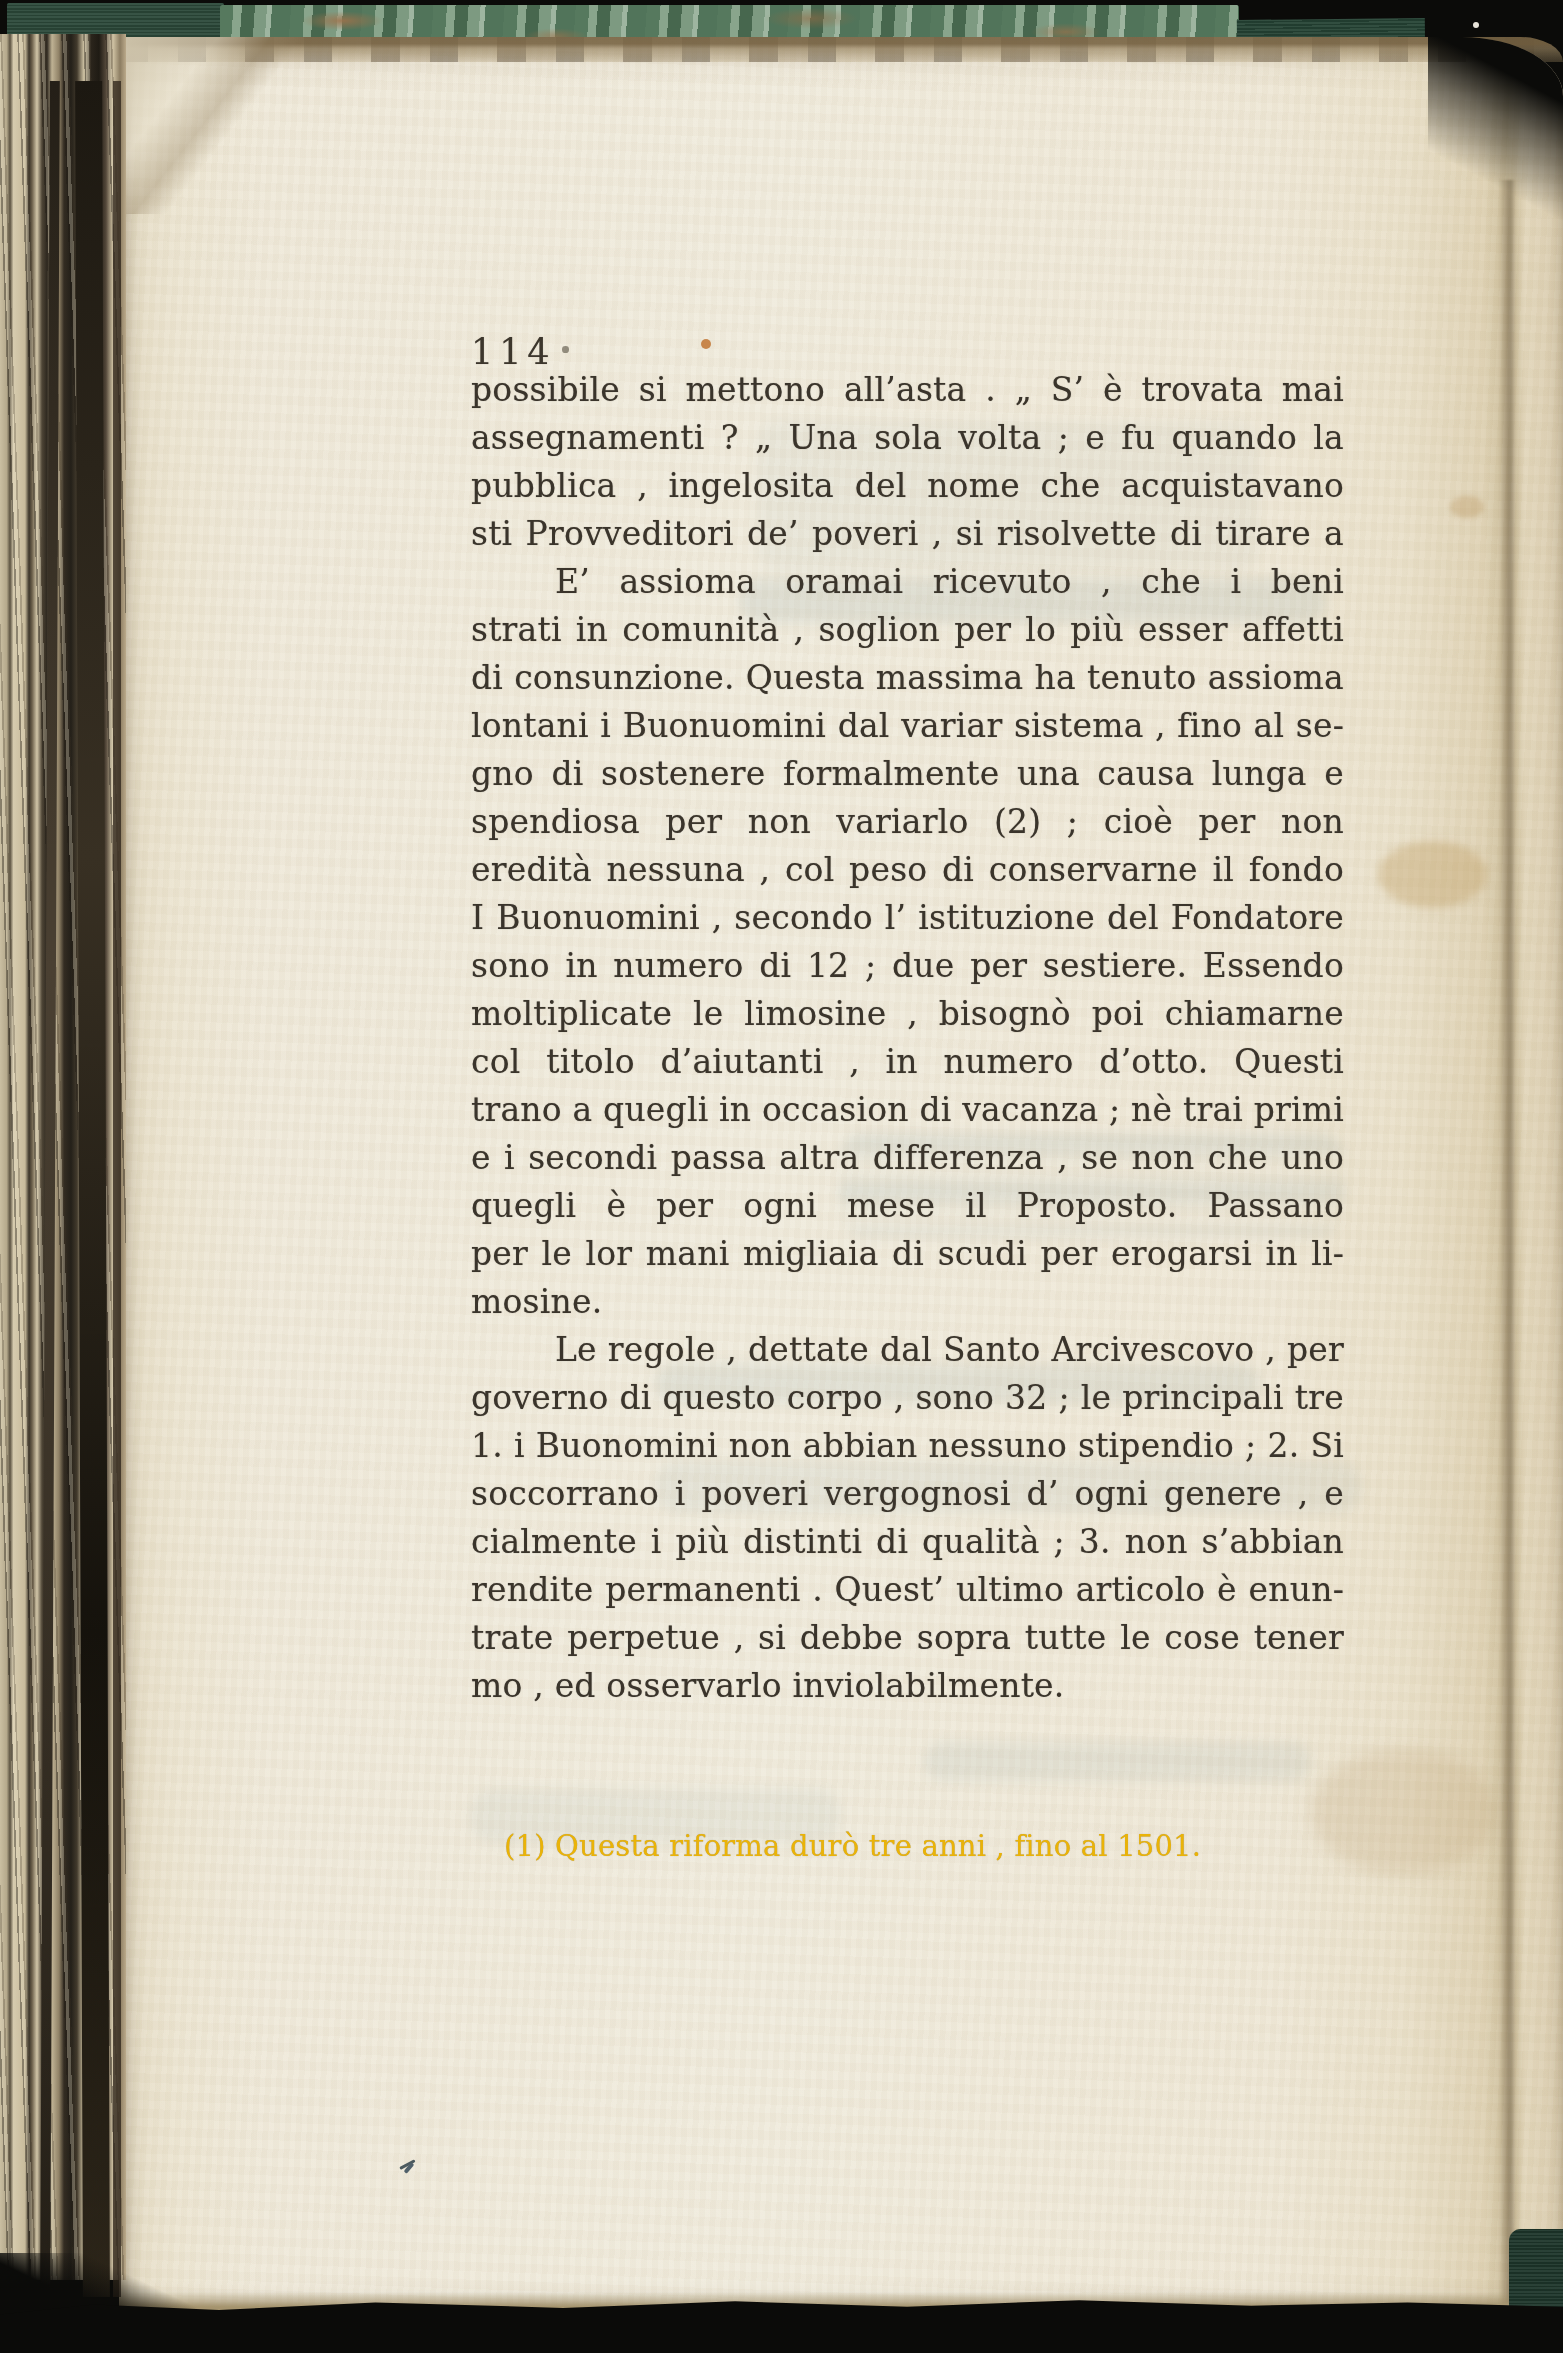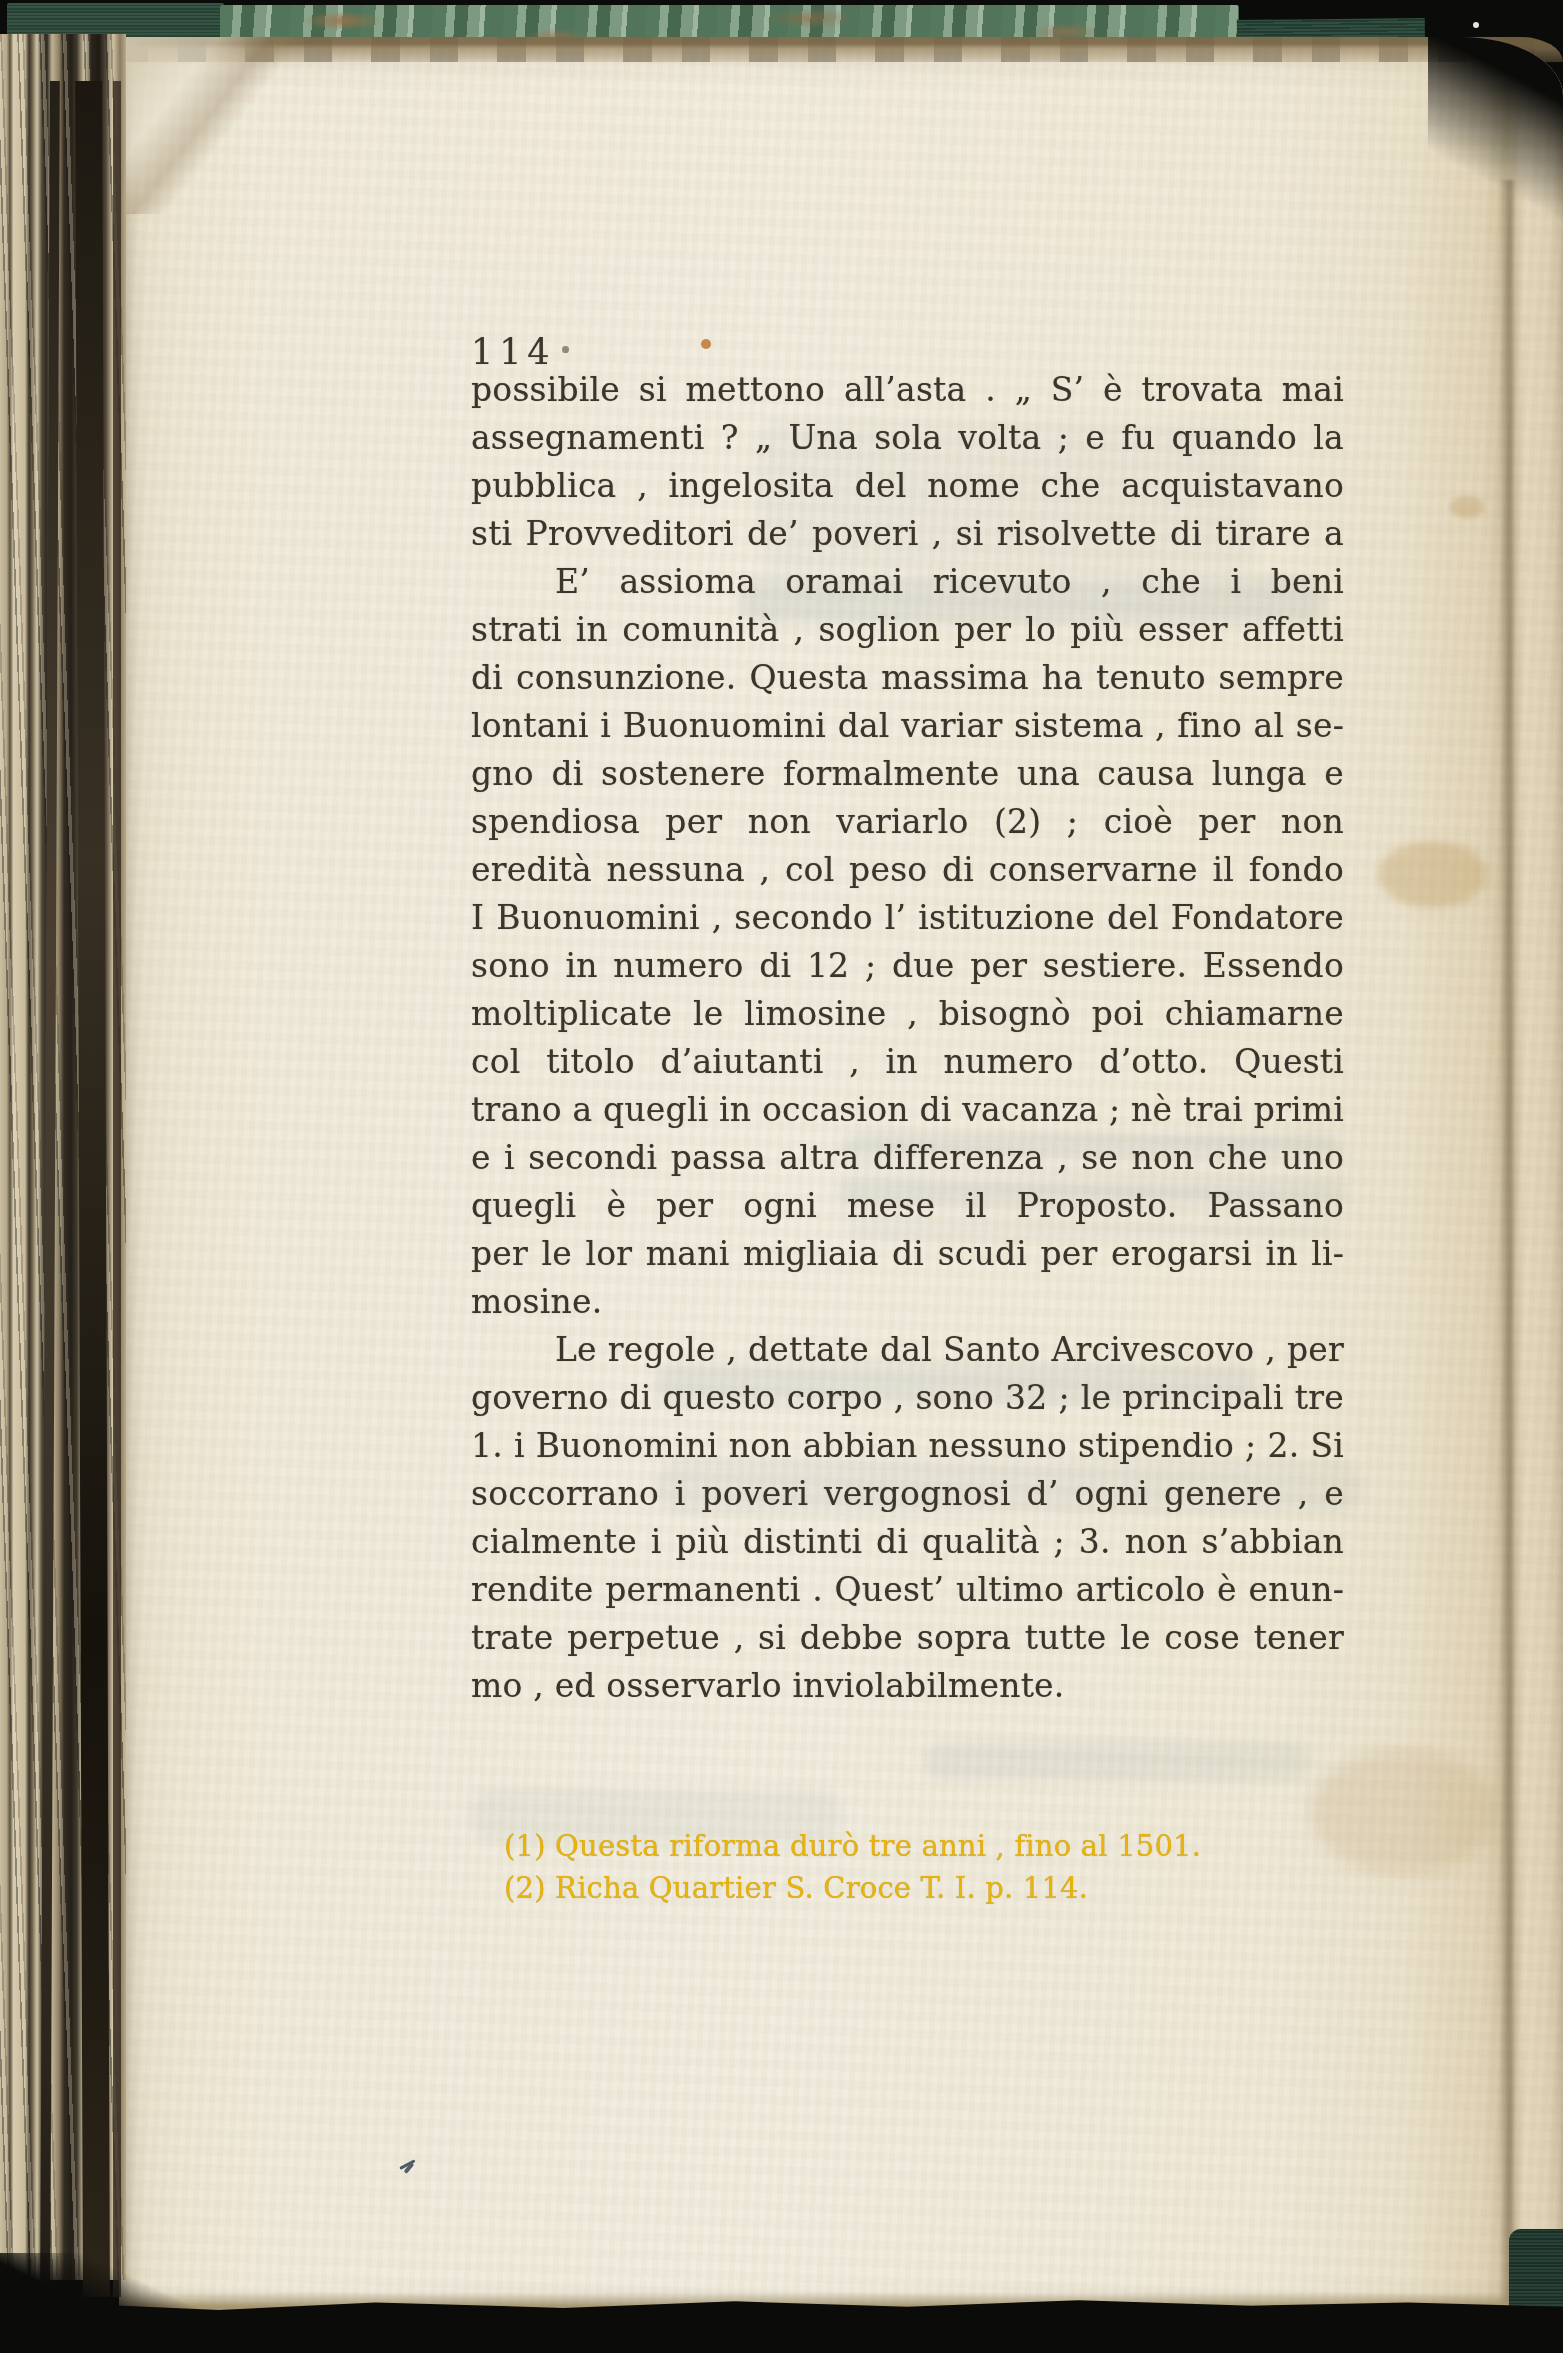--- a/index.html
+++ b/index.html
@@ -142,21 +142,21 @@
   <div class="pagenum">114</div>
   <div class="pagenum-dot"></div>
 
   <div class="body-text">
       <div class="line j">possibile si mettono all’asta . „ S’ è trovata mai senz’</div>
       <div class="line j">assegnamenti ? „ Una sola volta ; e fu quando la Re-</div>
       <div class="line j">pubblica , ingelosita del nome che acquistavano que-</div>
       <div class="line j">sti Provveditori de’ poveri , si risolvette di tirare a se</div>
       <div class="line j ind">E’ assioma oramai ricevuto , che i beni ammini-</div>
       <div class="line j">strati in comunità , soglion per lo più esser affetti</div>
-      <div class="line j">di consunzione. Questa massima ha tenuto sempre</div>
+      <div class="line j">di consunzione. Questa massima ha tenuto assioma</div>
       <div class="line j">lontani i Buonuomini dal variar sistema , fino al se-</div>
       <div class="line j">gno di sostenere formalmente una causa lunga e di-</div>
       <div class="line j">spendiosa per non variarlo (2) ; cioè per non ricevere</div>
       <div class="line j">eredità nessuna , col peso di conservarne il fondo</div>
       <div class="line j">I Buonuomini , secondo l’ istituzione del Fondatore ,</div>
       <div class="line j">sono in numero di 12 ; due per sestiere. Essendo</div>
       <div class="line j">moltiplicate le limosine , bisognò poi chiamarne altri</div>
       <div class="line j">col titolo d’aiutanti , in numero d’otto. Questi suben-</div>
       <div class="line j">trano a quegli in occasion di vacanza ; nè trai primi</div>
       <div class="line j">e i secondi passa altra differenza , se non che uno di</div>
@@ -168,17 +168,16 @@
       <div class="line j">1. i Buonomini non abbian nessuno stipendio ; 2. Si</div>
       <div class="line j">soccorrano i poveri vergognosi d’ ogni genere , e spe-</div>
       <div class="line j">cialmente i più distinti di qualità ; 3. non s’abbian</div>
       <div class="line j">rendite permanenti . Quest’ ultimo articolo è enun-</div>
       <div class="line j">trate perpetue , si debbe sopra tutte le cose tener fer-</div>
       <div class="line">mo , ed osservarlo inviolabilmente.</div>
     </div>
 
   <div class="footnotes">
       <div class="fnline">(1) Questa riforma durò tre anni , fino al 1501.</div>
-      <div class="fnline">(2) Richa Quartier S. Croce T. I. p. 114.</div>
     </div>
 
 </div>
 
 
 </body></html>

